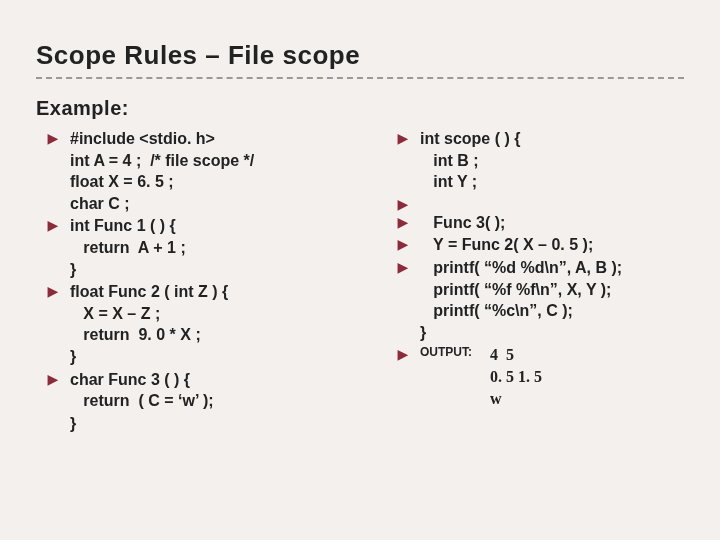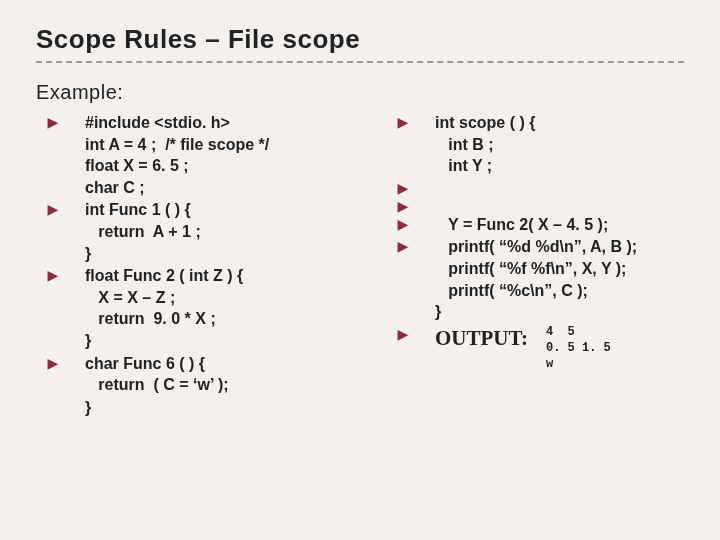--- a/index.html
+++ b/index.html
@@ -9,36 +9,36 @@
     height: 540px;
     background: #f4f0ed;
     font-family: Arial, Helvetica, sans-serif;
     color: #222;
     overflow: hidden;
   }
   .slide {
     box-sizing: border-box;
     width: 720px;
     height: 540px;
-    padding: 24px 36px 0 36px;
+    padding: 40px 36px 0 36px;
     position: relative;
   }
   .title {
     font-size: 26px;
     font-weight: bold;
     letter-spacing: 0.5px;
     margin-bottom: 6px;
   }
   .hr {
     border-top: 2px dashed #999;
     margin: 0 0 18px 0;
   }
   .subtitle {
     font-size: 20px;
-    font-weight: normal;
+    font-weight: bold;
     margin-bottom: 8px;
     letter-spacing: 0.5px;
   }
   .cols {
     display: flex;
     gap: 10px;
   }
   .col-left {
     flex: 0 0 340px;
   }
@@ -64,25 +64,24 @@
   .blank-bullet {
     visibility: hidden;
   }
   .body {
     flex: 1;
     font-size: 16px;
     font-weight: bold;
     line-height: 1.35;
     white-space: pre;
     font-family: Arial, Helvetica, sans-serif;
-    margin-left: 15px;
   }
   .out-row { display:flex; align-items:flex-start; }
-  .out-label { font-size:21px; font-weight:bold;font-family:Liberation Serif, serif; }
-  .out-vals  { font-size:12px; font-weight:bold; white-space:pre; font-family:Liberation Mono, monospace; padding-left:18px; line-height:1.35;}
+  .out-label { font-size:12px; font-weight:bold; }
+  .out-vals  { font-size:16px; font-weight:bold; white-space:pre; font-family:Liberation Serif, serif; padding-left:18px; line-height:1.35;}
 </style>
 </head>
 <body>
 
 <div class="slide">
   <div class="title">Scope Rules – File scope</div>
   <div class="hr"></div>
   <div class="subtitle">Example:</div>
 
   <div class="cols">
@@ -111,21 +110,21 @@
           </div>
         <div class="body">float Func 2 ( int Z ) {
    X = X – Z ;
    return  9. 0 * X ;
 }</div>
       </div>
       <div class="item">
         <div class="bullet-col">
             <span class="bullet">▶</span>
           </div>
-        <div class="body">char Func 6 ( ) {
+        <div class="body">char Func 3 ( ) {
    return  ( C = ‘w’ );</div>
       </div>
       <div class="item">
         <div class="bullet-col">
             <span class="bullet blank-bullet">▶</span>
           </div>
         <div class="body">}</div>
       </div>
     </div>
 
@@ -140,26 +139,27 @@
       </div>
       <div class="item">
         <div class="bullet-col">
             <span class="bullet">▶</span>
           </div>
       </div>
       <div class="item">
         <div class="bullet-col">
             <span class="bullet">▶</span>
           </div>
+        <div class="body">   Func 3( );</div>
       </div>
       <div class="item">
         <div class="bullet-col">
             <span class="bullet">▶</span>
           </div>
-        <div class="body">   Y = Func 2( X – 4. 5 );</div>
+        <div class="body">   Y = Func 2( X – 0. 5 );</div>
       </div>
       <div class="item">
         <div class="bullet-col">
             <span class="bullet">▶</span>
           </div>
         <div class="body">   printf( “%d %d\n”, A, B );
    printf( “%f %f\n”, X, Y );
    printf( “%c\n”, C );
 }</div>
       </div>

